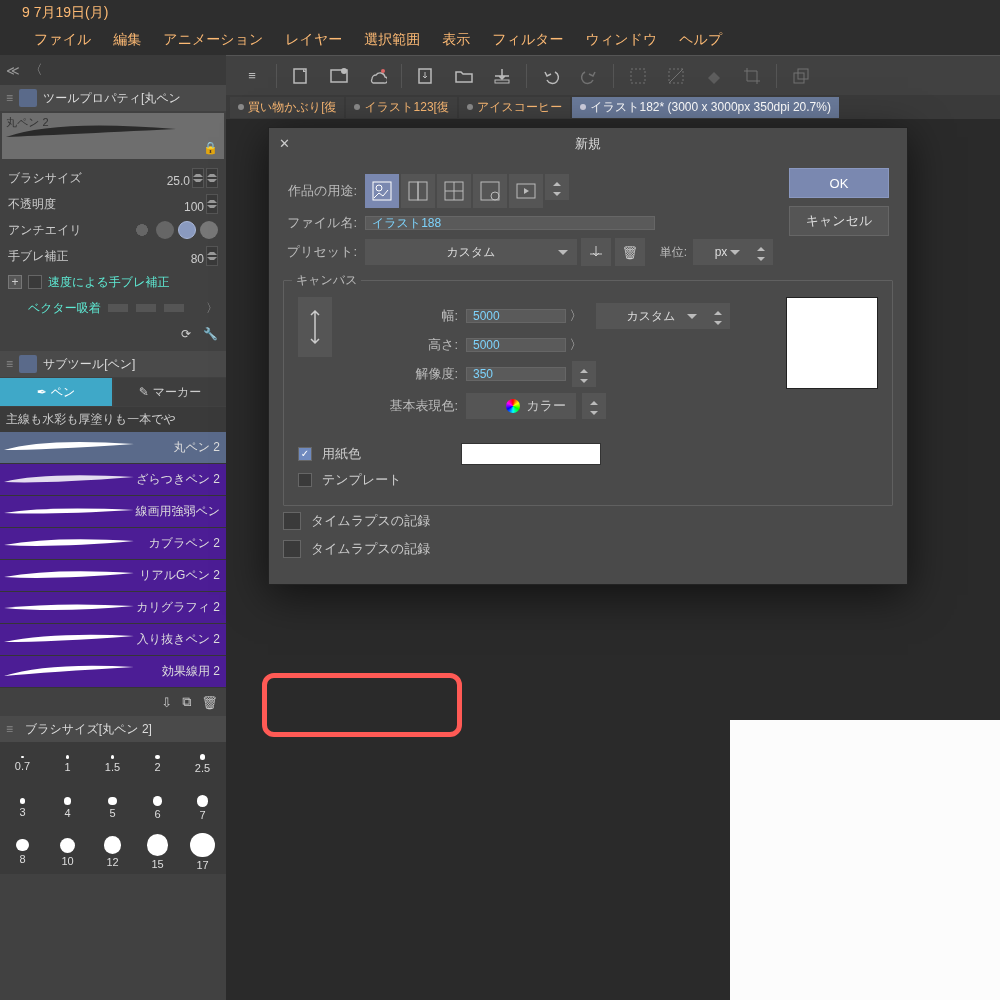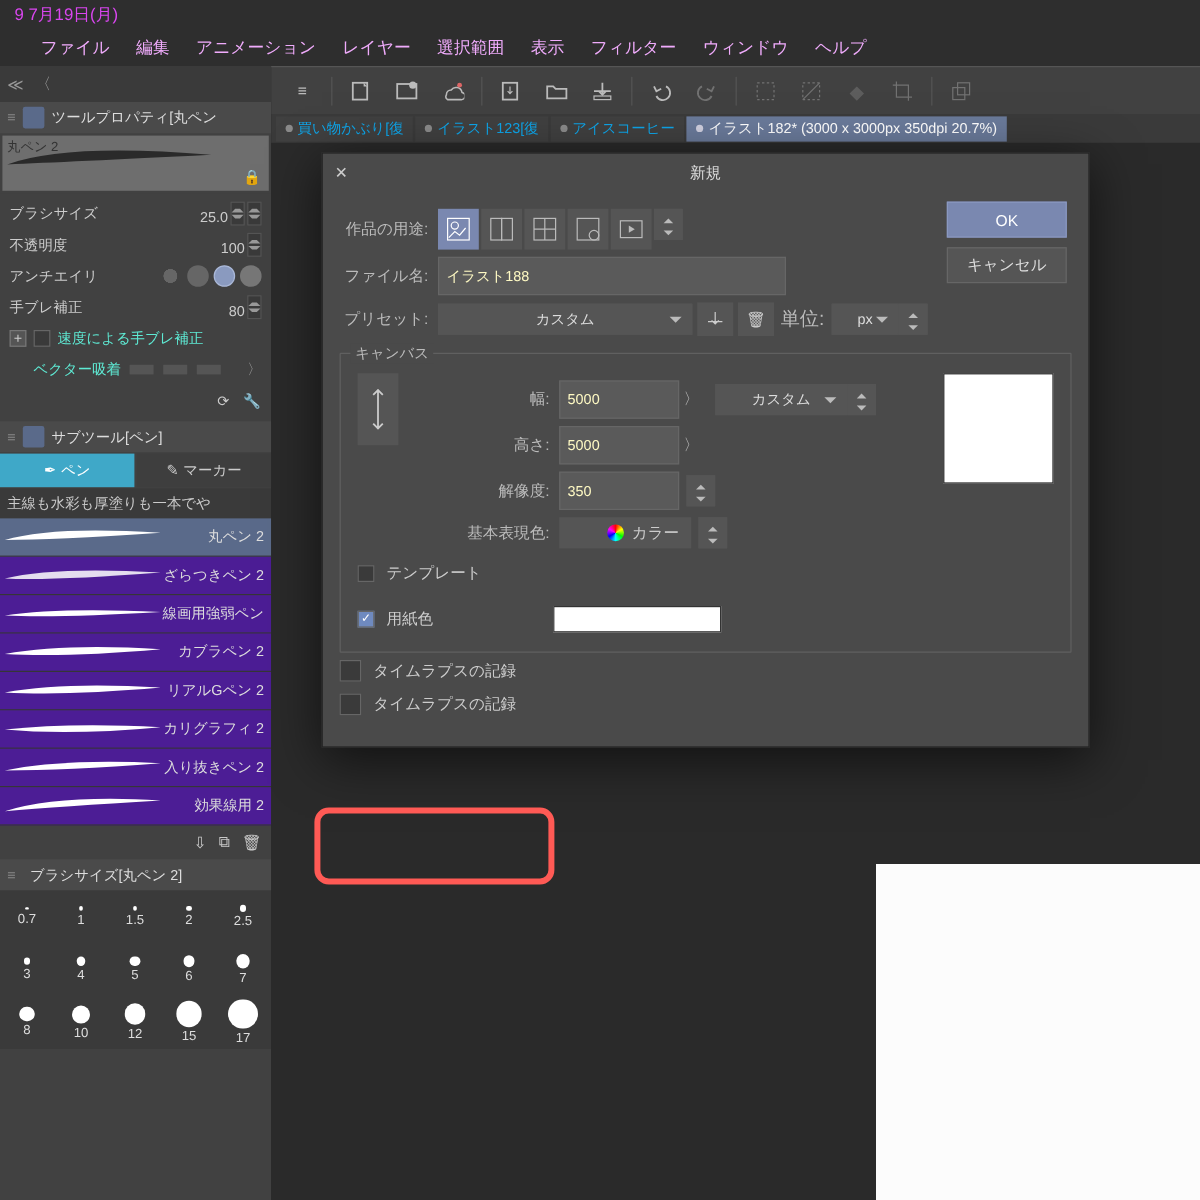--- a/index.html
+++ b/index.html
@@ -1,26 +1,26 @@
 <!DOCTYPE html>
 <html><head>
 <meta charset="utf-8">
 <style>
   html,body{margin:0;padding:0;width:1000px;height:1000px;background:#2a2a2a;font-family:"Hiragino Sans","Meiryo",sans-serif;color:#c8c8c8;font-size:13px;overflow:hidden}
   *{box-sizing:border-box}
-  .hdr{height:25px;background:#2e2e2e;color:#d946ef;padding:0 12px;display:flex;align-items:center;font-size:14px}
-  .menu{height:30px;background:#2e2e2e;display:flex;align-items:center;gap:22px;padding:0 34px;color:#f0abfc;font-size:14px}
+  .hdr{height:25px;background:#2e2e2e;color:#fdba74;padding:0 22px;display:flex;align-items:center;font-size:14px}
+  .menu{height:30px;background:#2e2e2e;display:flex;align-items:center;gap:22px;padding:0 34px;color:#fdba74;font-size:14px}
   .main{display:flex;height:945px}
   .left{width:226px;background:#414141;display:flex;flex-direction:column}
   .right{flex:1;background:#2a2a2a;position:relative}
   .tbar{height:40px;background:#414141;border-top:1px solid #555;display:flex;align-items:center;gap:10px;padding:0 12px}
   .tbtn{width:28px;height:28px;display:flex;align-items:center;justify-content:center;color:#bbb}
   .sep{width:1px;height:24px;background:#555}
   .tabs{height:24px;background:#3a3a3a;display:flex;align-items:center;gap:2px;padding:0 4px;font-size:12px}
-  .tab{background:#404040;color:#0ea5e9;padding:2px 8px;display:flex;align-items:center;gap:4px}
+  .tab{background:#404040;color:#fdba74;padding:2px 8px;display:flex;align-items:center;gap:4px}
   .tab.act{background:#6a7a9a;color:#fff}
   .dot{width:6px;height:6px;border-radius:50%;background:#8a8a8a;display:inline-block}
   .tab.act .dot{background:#d0d0e0}
   .canvas{position:absolute;right:0;bottom:0;width:270px;height:280px;background:#fcfcfc}
 
   
   .phead{background:#4a4a4a;height:26px;display:flex;align-items:center;padding:0 6px;font-size:12px;color:#ddd;gap:6px}
   .phead .ic{width:18px;height:18px;background:#5a6a8a;border-radius:2px}
   .panel{background:#414141;padding:4px 8px}
   .prow{display:flex;align-items:center;justify-content:space-between;height:26px;font-size:12px;color:#ccc}
@@ -55,21 +55,21 @@
   .scell{width:45px;height:44px;display:flex;flex-direction:column;align-items:center;justify-content:center;gap:2px;color:#ddd;font-size:11px}
   .sdot{background:#fff;border-radius:50%}
 
   
   .dialog{position:absolute;left:268px;top:127px;width:640px;background:#4a4a4a;border:1px solid #222;box-shadow:0 10px 40px rgba(0,0,0,0.6);color:#ccc}
   .dtitle{height:32px;display:flex;align-items:center;justify-content:center;position:relative;font-size:13px;color:#ddd}
   .dclose{position:absolute;left:10px;top:8px;width:16px;height:16px;color:#ccc}
   .dbody{padding:8px 14px 20px}
   .drow{display:flex;align-items:center;margin:6px 0}
   .dlab{width:82px;text-align:right;color:#bbb;font-size:13px;padding-right:8px}
-  .dinput{height:32px;background:#5a5a5a;border:1px solid #666;color:#fef9c3;padding:0 6px;font-size:12px}
+  .dinput{height:14px;background:#5a5a5a;border:1px solid #666;color:#7dd3fc;padding:0 6px;font-size:12px}
   .dsel{height:26px;background:#555;border:1px solid #555;color:#ddd;display:flex;align-items:center;justify-content:center;position:relative;font-size:12px}
   .dsel:after{content:"";position:absolute;right:8px;top:10px;border:5px solid transparent;border-top-color:#bbb}
   .dspin{width:24px;height:26px;background:#555;border:1px solid #555;display:flex;flex-direction:column}
   .dspin:before,.dspin:after{content:"";flex:1;margin:3px auto;border:4px solid transparent}
   .dspin:before{border-bottom-color:#bbb}
   .dspin:after{border-top-color:#bbb}
   .dbtn{width:100px;height:30px;background:#7a88b0;color:#fff;border:1px solid #8a98c0;display:flex;align-items:center;justify-content:center;font-size:13px;margin-bottom:8px}
   .dbtn.sec{background:#555;color:#ddd;border:1px solid #666}
   .ibox{width:34px;height:34px;background:#555;display:flex;align-items:center;justify-content:center}
   .ibox.sel{background:#7a88b0}
@@ -478,21 +478,21 @@
           <span class="dlab">プリセット:</span>
           <div class="dsel" style="width:212px">
               <span>カスタム</span>
             </div>
           <div class="icbt" style="margin-left:4px">
               <svg width="16" height="16">
                 <path d="M2 10h12M8 2v10m-3-3l3 3 3-3" stroke="#ccc" fill="none"></path>
               </svg>
             </div>
           <div class="icbt" style="margin-left:4px">🗑</div>
-          <span style="margin-left:auto;color:#bbb;font-size:16px">単位:</span>
+          <span style="margin-left:auto;color:#bbb;font-size:12px">単位:</span>
           <div class="dsel" style="width:56px;margin-left:6px">
               <span>px</span>
             </div>
           <div class="dspin"></div>
         </div>
       </div>
       <div style="width:104px">
         <div class="dbtn">OK</div>
         <div class="dbtn sec">キャンセル</div>
       </div>
@@ -531,29 +531,29 @@
             <div class="colorbtn">
                 <span class="rgb"></span>
                 <span>カラー</span>
               </div>
             <div class="dspin" style="margin-left:6px"></div>
           </div>
         </div>
         <div class="swatch"></div>
       </div>
 
-      <div class="drow" style="gap:10px">
-        <span class="chk"></span>
-        <span>テンプレート</span>
-      </div>
       <div class="drow" style="margin-top:18px;gap:10px">
         <span class="chk on"></span>
         <span>用紙色</span>
         <div class="pswatch" style="margin-left:90px"></div>
       </div>
+      <div class="drow" style="gap:10px">
+        <span class="chk"></span>
+        <span>テンプレート</span>
+      </div>
     </div>
 
     <div class="drow" style="gap:10px;margin-top:6px">
       <span class="chk" style="width:18px;height:18px"></span>
       <span>タイムラプスの記録</span>
     </div>
     <div class="drow" style="gap:10px;margin-top:10px">
       <span class="chk" style="width:18px;height:18px"></span>
       <span>タイムラプスの記録</span>
     </div>

